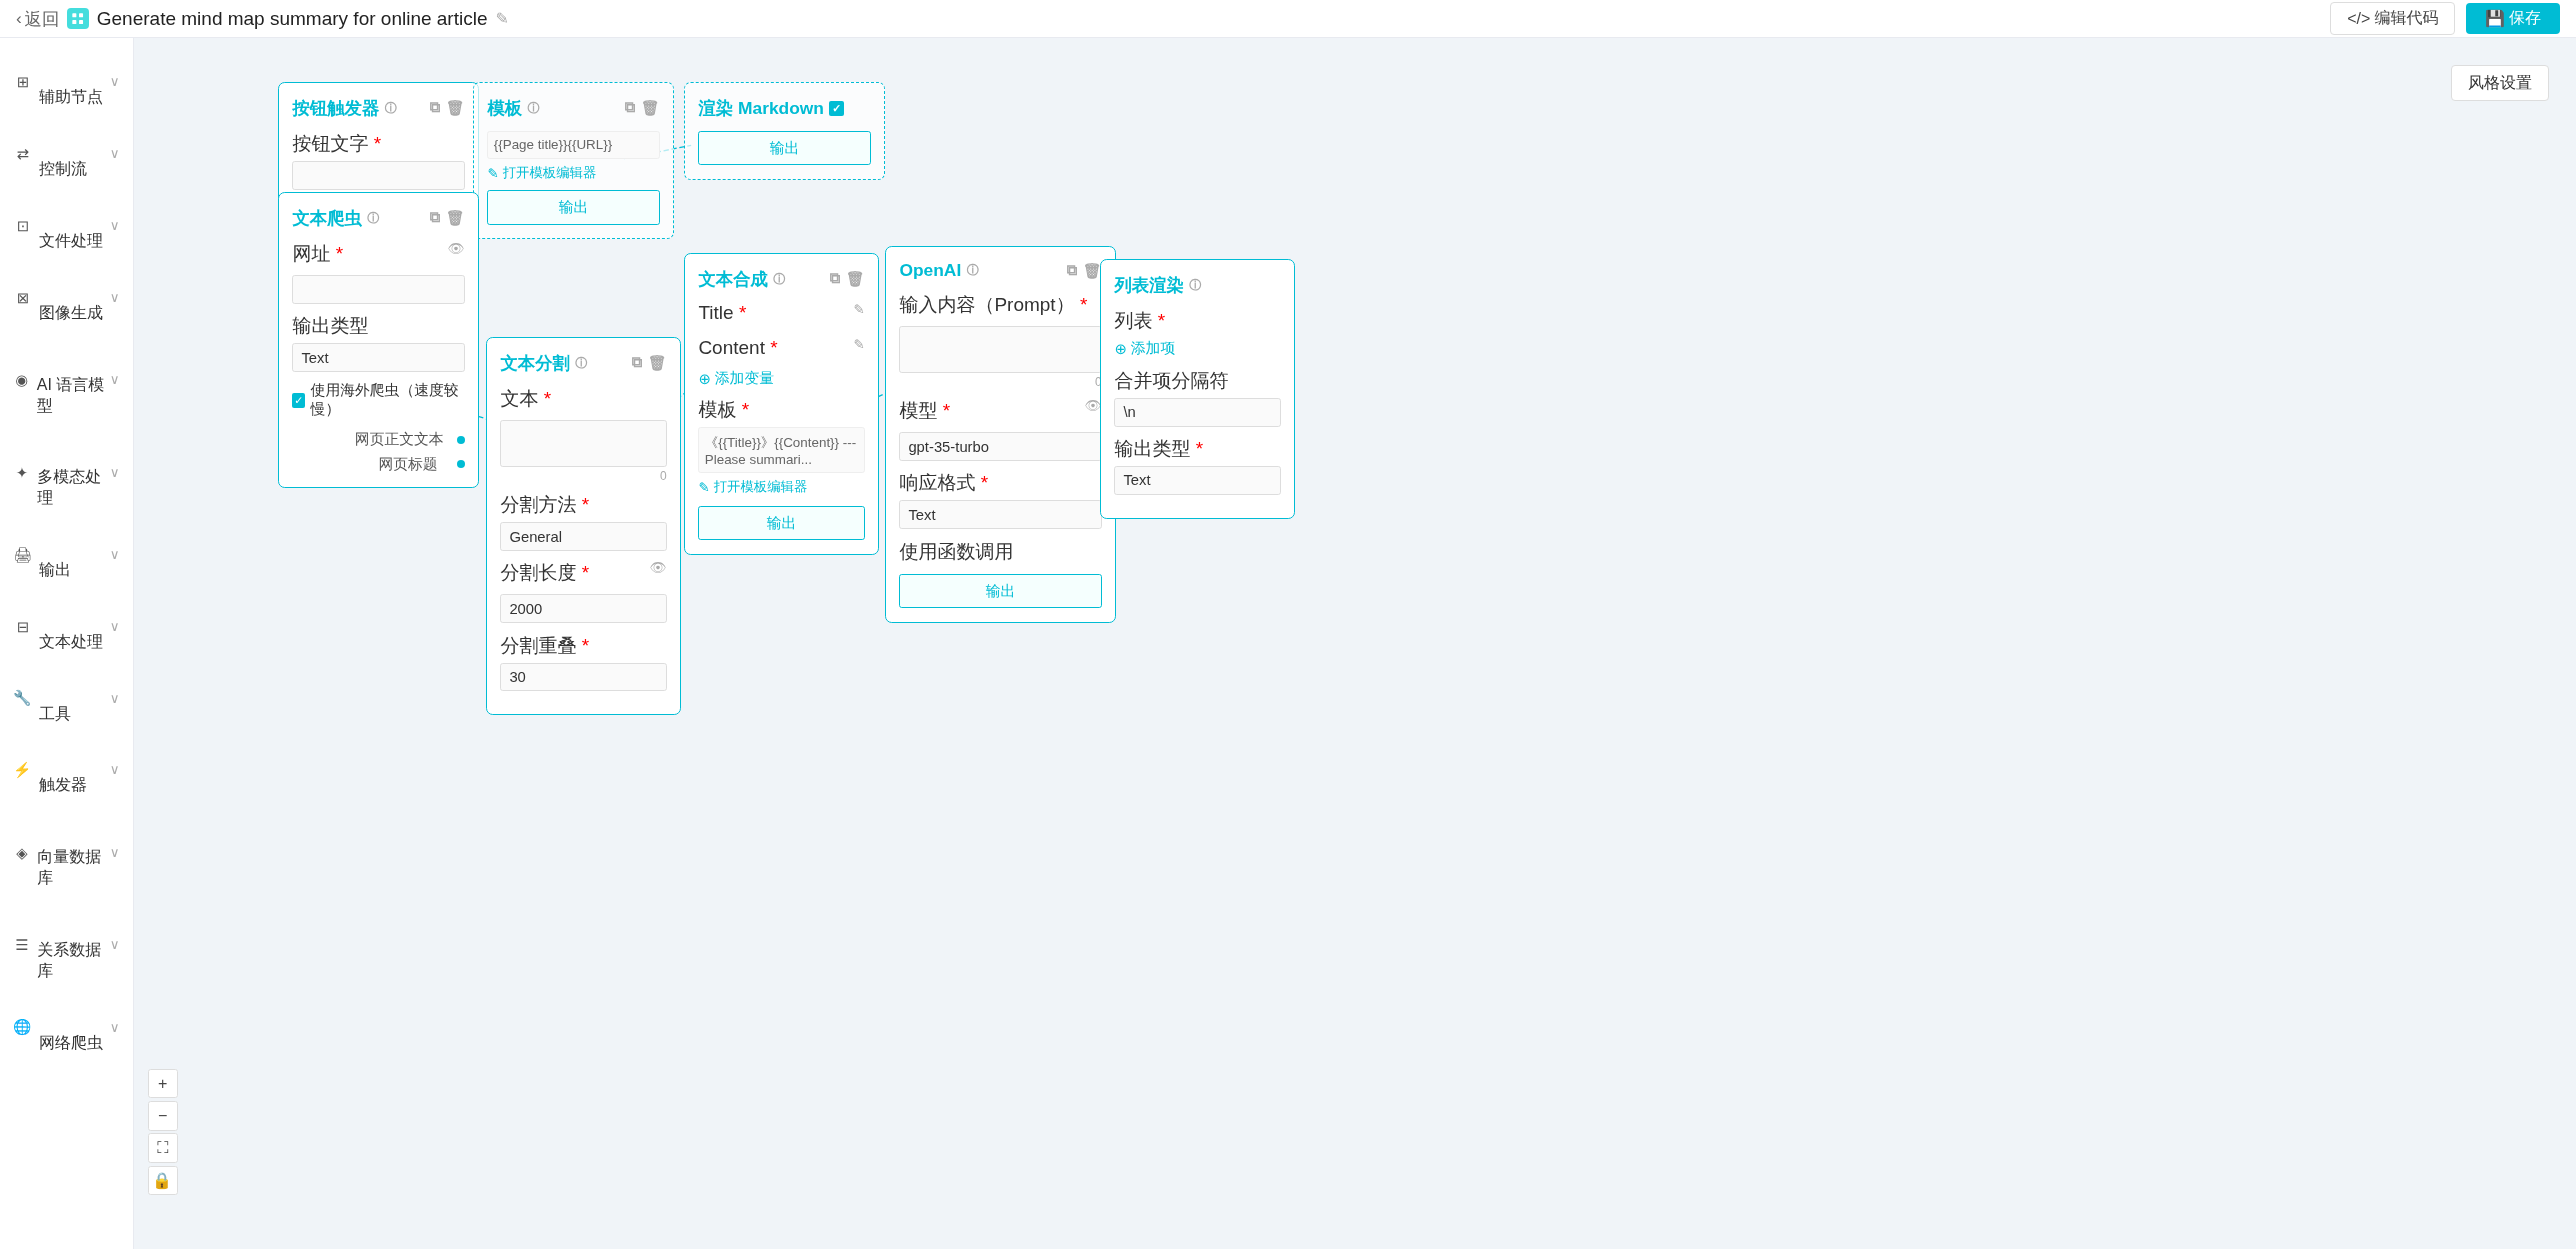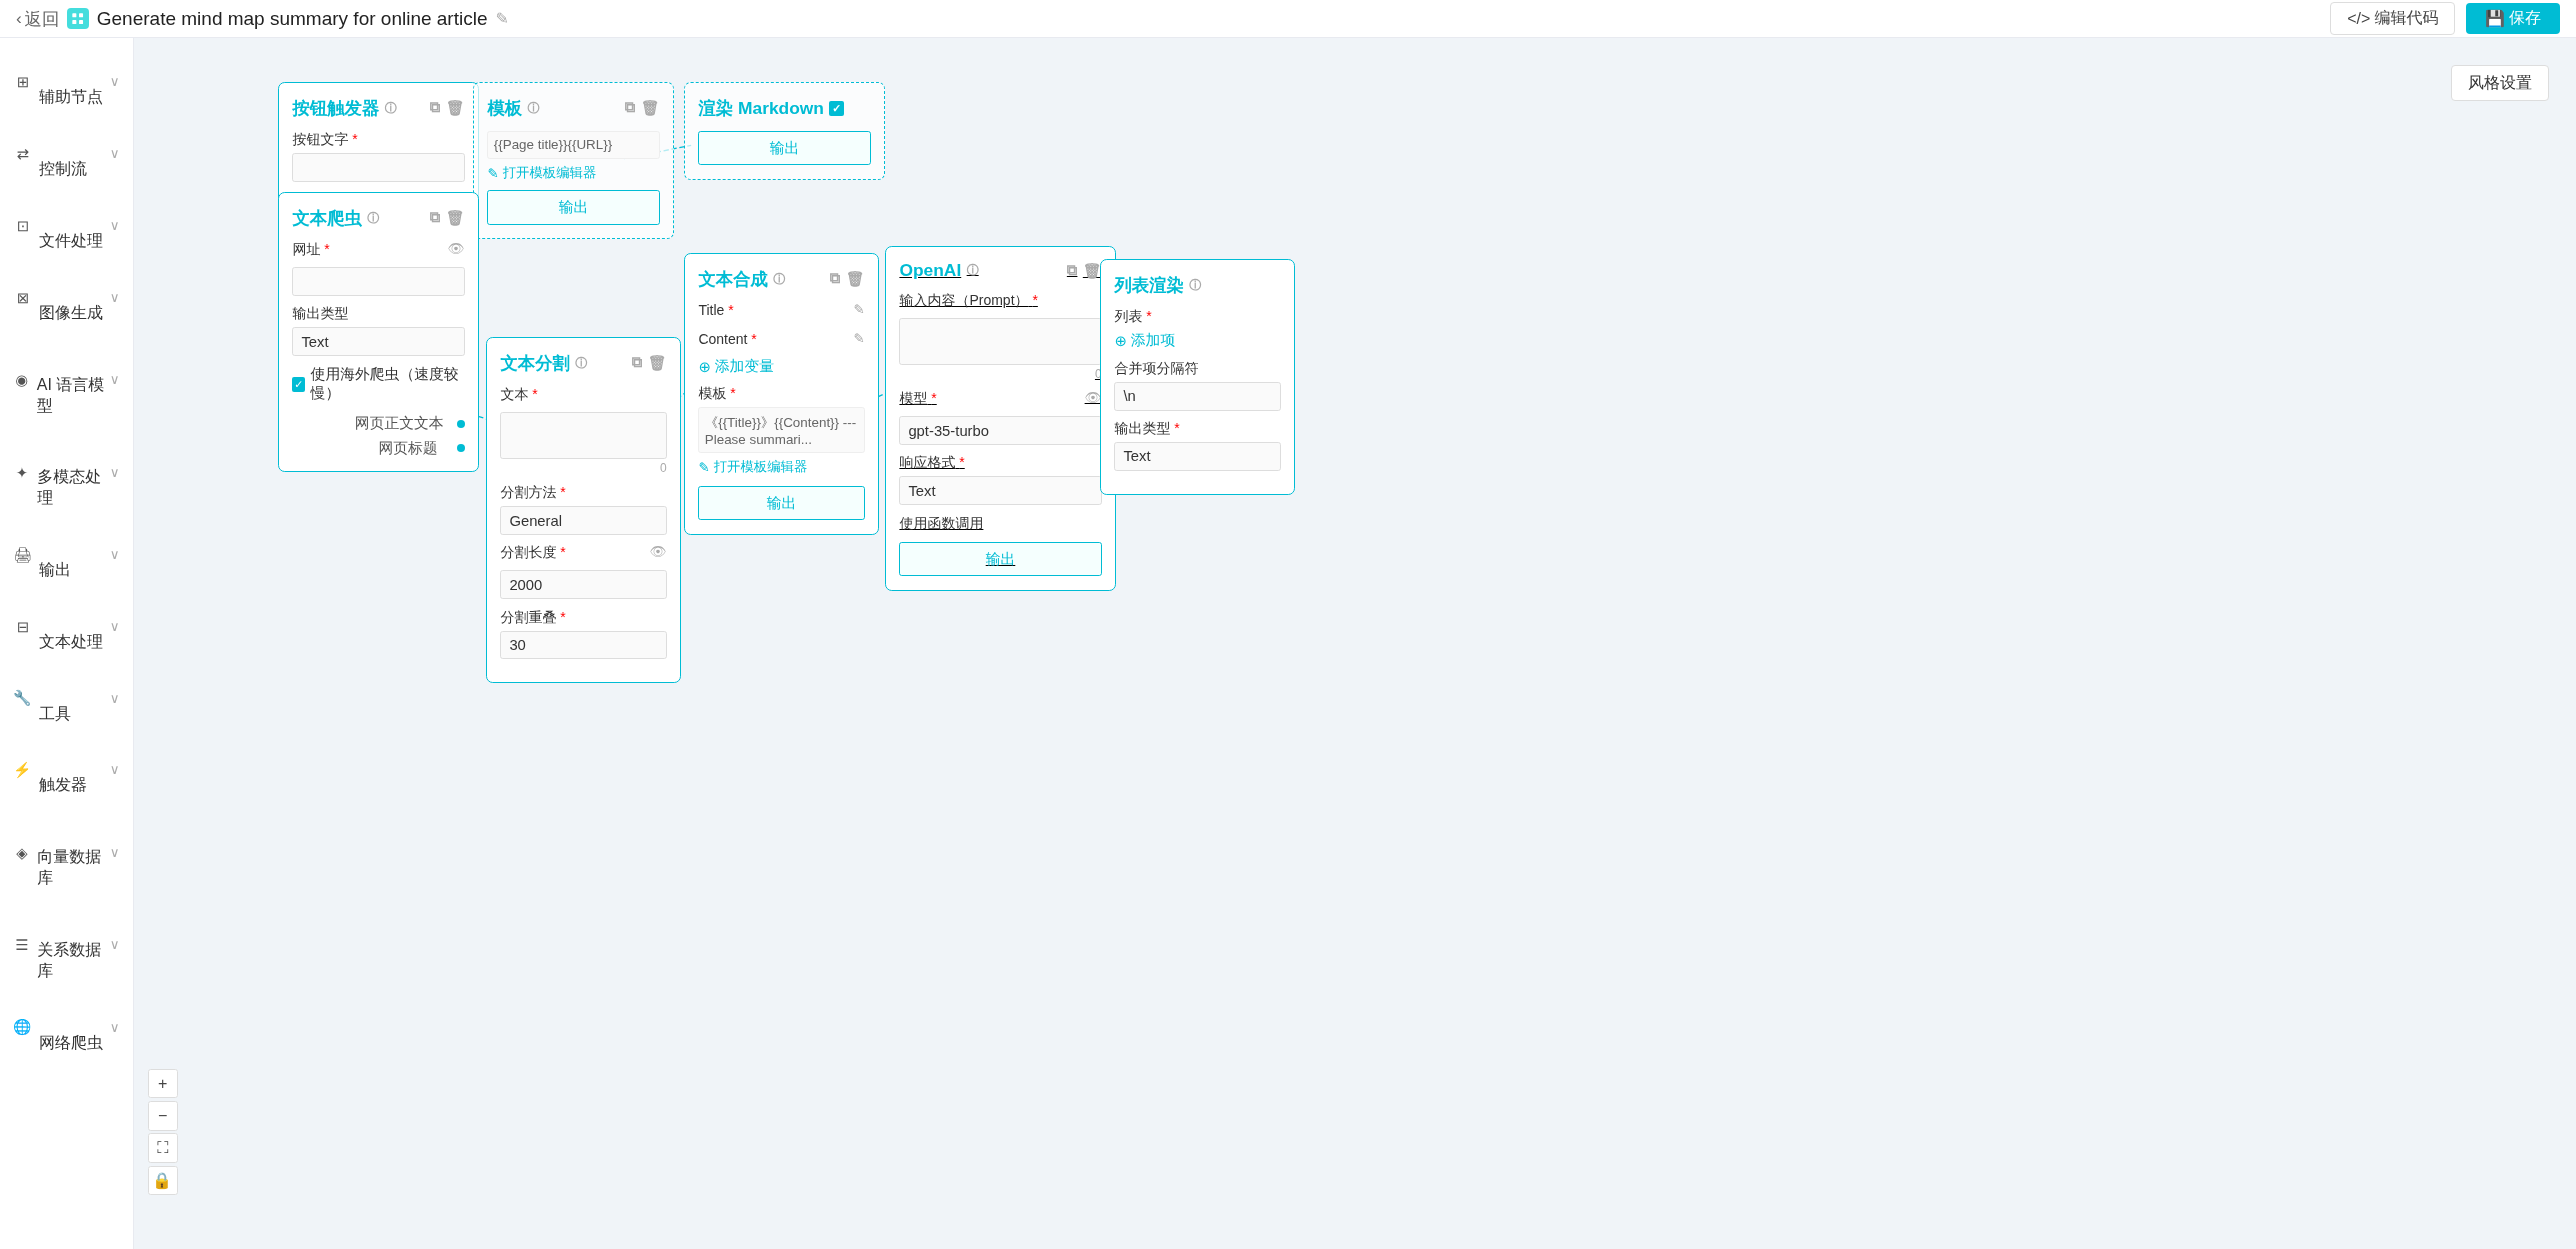--- a/index.html
+++ b/index.html
@@ -79,21 +79,21 @@
       border-style: dashed;
       background: rgba(255,255,255,0.7);
     }
     .node-title {
       font-size: 17.4px; font-weight: 600; color: #00bcd4;
       display: flex; align-items: center; gap: 5.4px; margin-bottom: 10.7px;
     }
     .node-title-text { color: #00bcd4; }
     .node-icons { display: flex; gap: 5.4px; margin-left: auto; }
     .node-icon-btn { font-size: 14.8px; color: #aaa; cursor: pointer; }
-    .node-field-label { font-size: 14px; color: #333; margin-bottom: 4px; }
+    .node-field-label { font-size: 19px; color: #333; margin-bottom: 4px; }
     .node-field-label .required { color: #f00; }
     .node-input {
       width: 100%; border: 0.7px solid #ddd; border-radius: 2.7px;
       padding: 5.4px 8px; font-size: 14.8px; color: #333; background: #fafafa;
     }
     .node-input-area {
       width: 100%; border: 0.7px solid #ddd; border-radius: 2.7px;
       padding: 5.4px 8px; font-size: 14.8px; color: #333; background: #fafafa;
       min-height: 40px; resize: none;
     }
@@ -447,21 +447,21 @@
       </div>
       <div class="template-text">《{{Title}}》{{Content}} --- Please summari...</div>
       <div class="edit-template">
         <span>✎</span>
         <span>打开模板编辑器</span>
       </div>
     </div>
     <div class="node-output-btn">输出</div>
   </div>
 
-  <div class="node-card" style="left:751px; top:208px; width:231px;text-decoration:underline;">
+  <div class="node-card" style="left:751px; top:208px; width:231px;">
     <div class="node-title">
       <span class="node-title-text">OpenAI</span>
       <span class="info-icon">ⓘ</span>
       <div class="node-icons">
         <span class="node-icon-btn">⧉</span>
         <span class="node-icon-btn">🗑</span>
       </div>
     </div>
     <div class="node-field">
       <div class="field-row">

